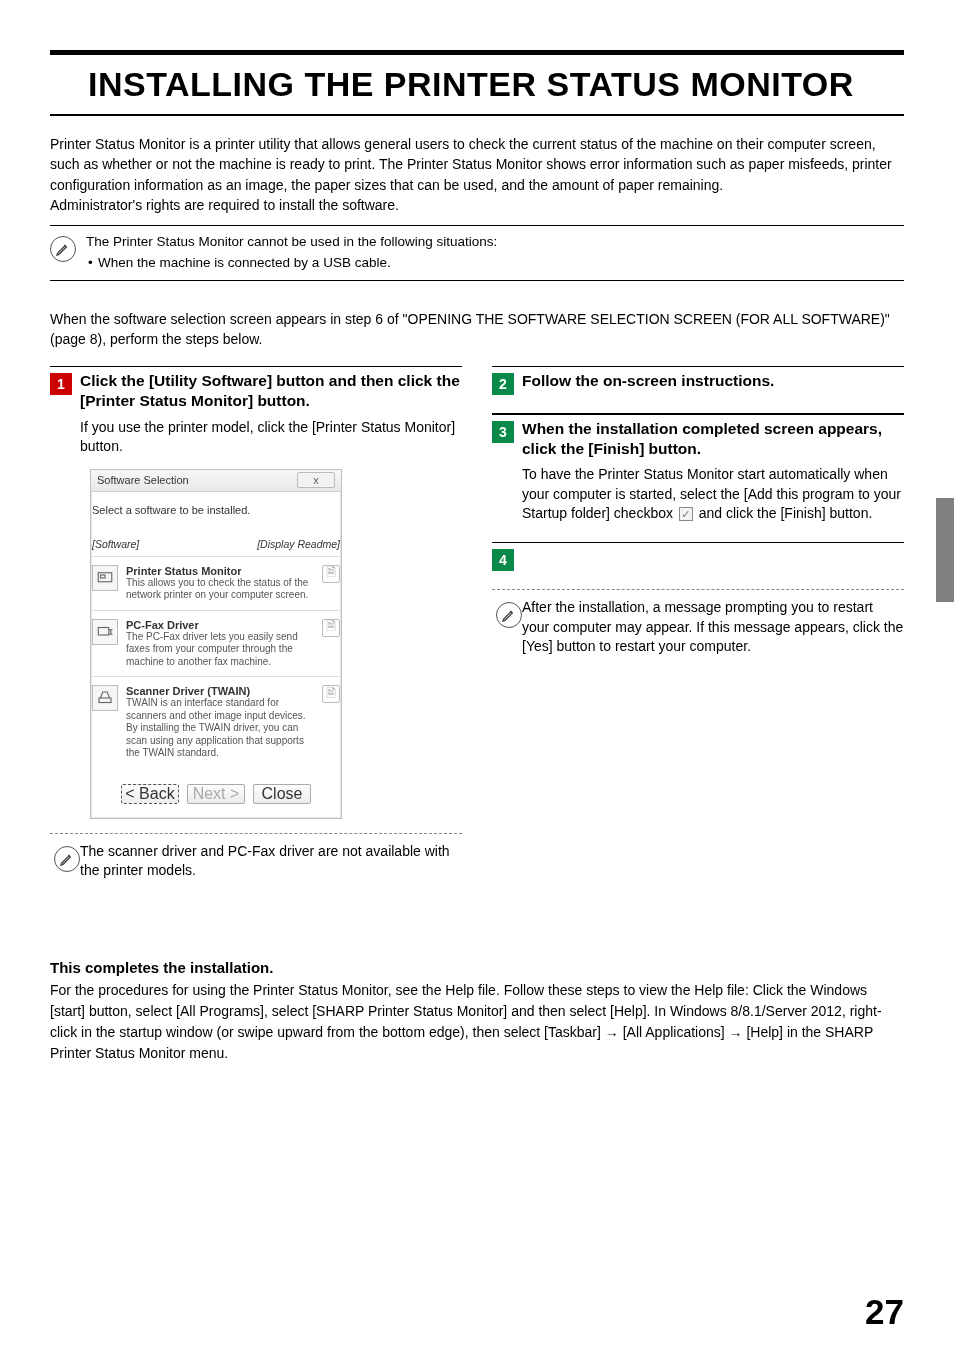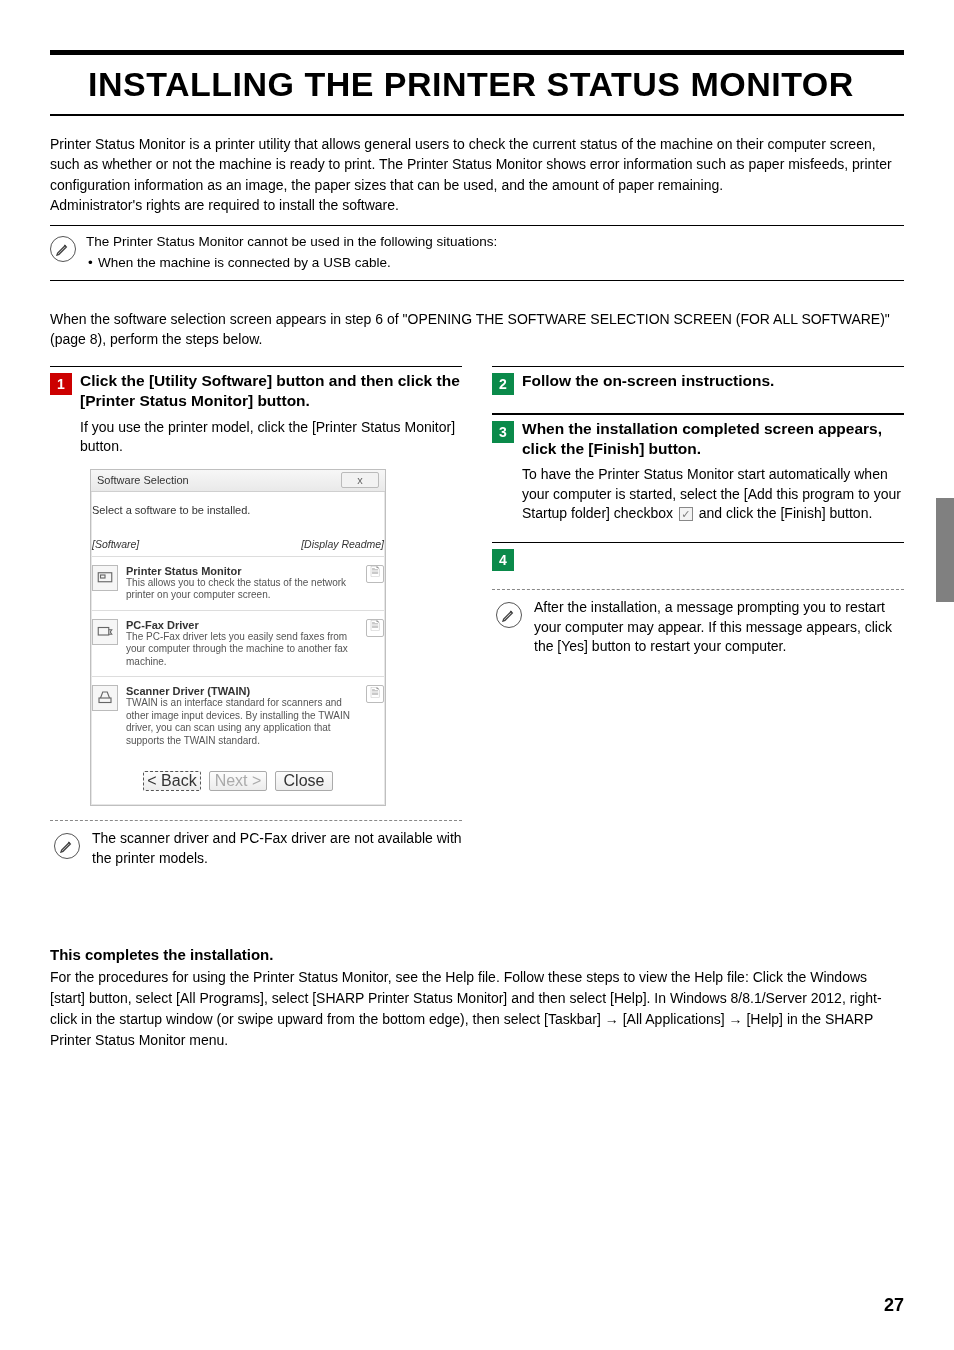--- a/index.html
+++ b/index.html
@@ -58,21 +58,21 @@
     display: flex; align-items: center; justify-content: center;
     flex-shrink: 0; font-size: 14px;
     margin-top: 2px;
   }
   .num-red { background: #c00; }
   .num-green { background: #0a8a4a; }
   .step-title { font-weight: 700; font-size: 15.5px; line-height: 1.3; }
   .step-body { font-size: 14px; line-height: 1.4; margin-left: 30px; margin-top: 6px; }
 
   .dialog {
-    width: 296px;
+    width: 252px;
     border: 1px solid #bfbfbf;
     background: #fff;
     font-family: "Segoe UI", Tahoma, sans-serif;
     font-size: 11px;
     color: #333;
     margin: 12px 0 14px 40px;
     box-shadow: 0 0 0 1px #e6e6e6 inset;
   }
   .dlg-titlebar {
     height: 22px;
@@ -118,42 +118,42 @@
   }
   .dlg-btn.disabled { color:#aaa; }
   .dlg-btn.active { border:1px dashed #555; }
 
   .dash-sep {
     border: none;
     border-top: 1.5px dashed #888;
     margin: 4px 0 8px 0;
   }
   .mini-note {
-    display:flex; gap:12px; align-items:flex-start;
+    display:flex; gap:0; align-items:flex-start;
     font-size: 14px; line-height: 1.4;
     margin-left: 4px;
   }
 
   .checkbox-inline {
     display:inline-flex; width:14px;height:14px;
     border:1px solid #888; background:#f3f3f3;
     align-items:center;justify-content:center;
     vertical-align:middle; margin:0 2px;
   }
   .checkbox-inline::after{
     content:"✓"; color:#7a7a7a; font-size:11px; line-height:1;
   }
 
   .finish-block { margin-top: 60px; }
   .finish-title { font-weight: 700; font-size: 15px; margin-bottom: 4px; }
   .finish-body { font-size: 14px; line-height:1.5; }
 
   .page-num {
-    position:absolute; right:50px; bottom:34px;
-    font-size: 18px; font-weight: 800; margin-left: 8px;
+    position:absolute; right:50px; bottom:18px;
+    font-size: 35px; font-weight: 800; margin-left: 8px;
   }
   .tab-edge {
     position:absolute; right:0; top:498px;
     width:18px; height:104px; background:#808080;
   }
 </style>
 </head>
 <body>
 
 <div class="tab-edge"></div>

